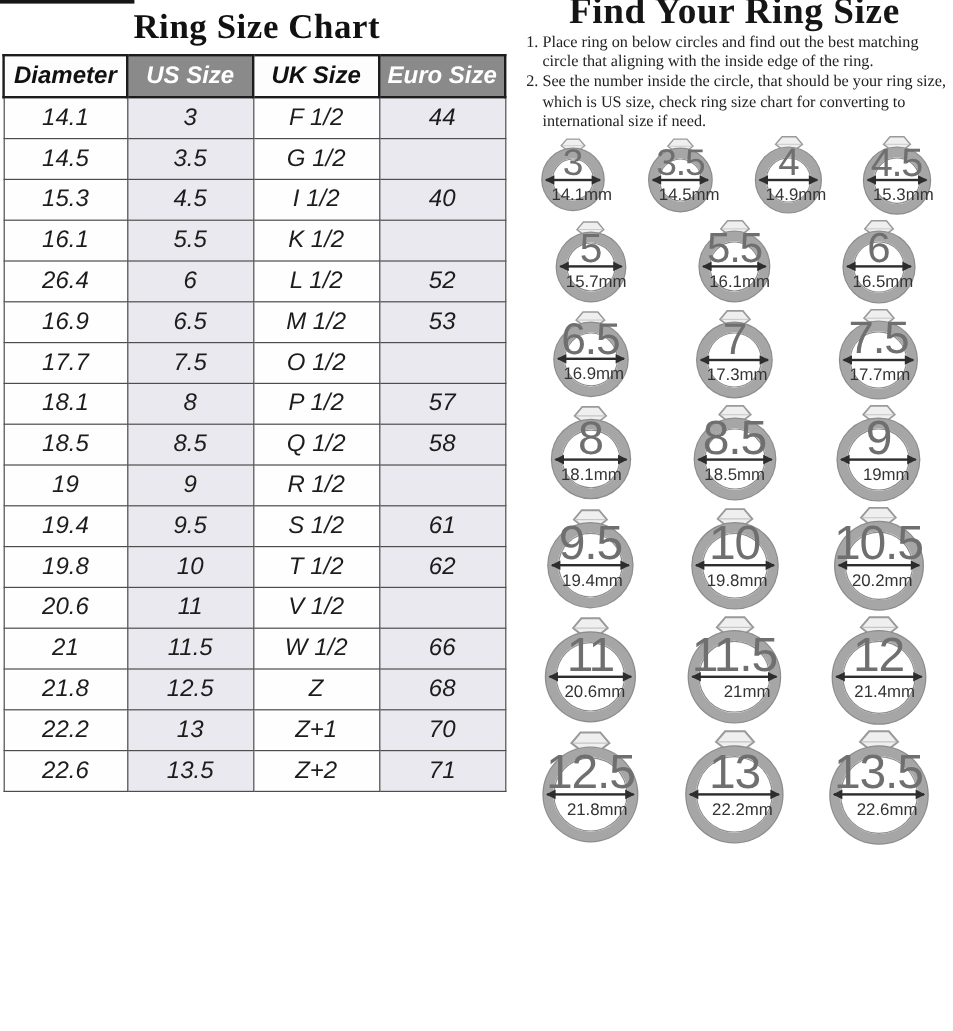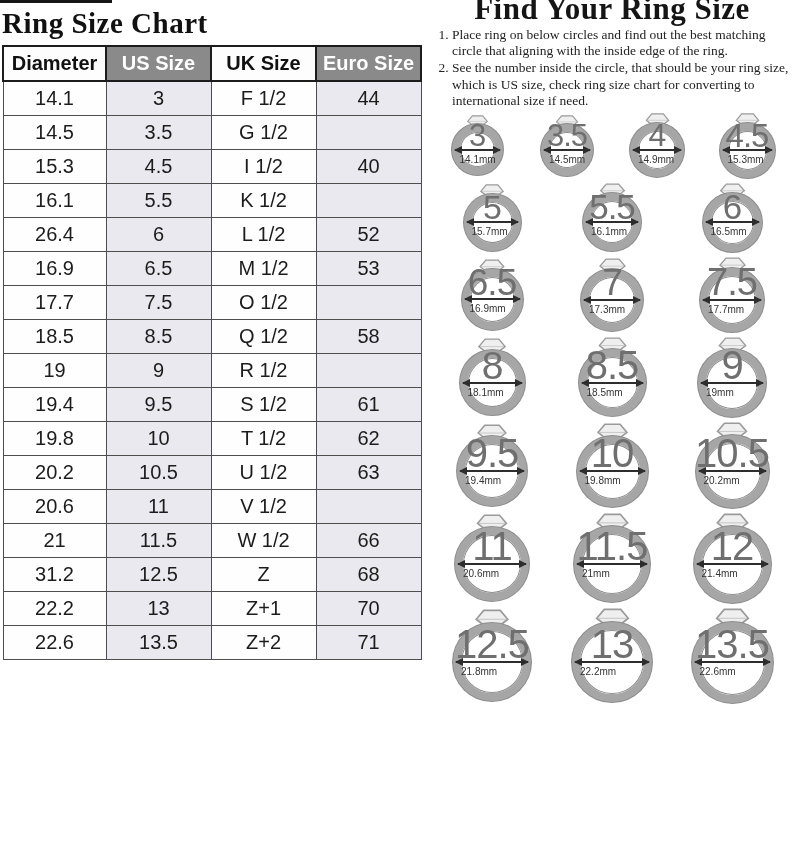--- a/index.html
+++ b/index.html
@@ -7,23 +7,23 @@
   body {
     width: 794px; height: 859px; overflow: hidden; position: relative;
     font-family: "Liberation Sans", sans-serif;
   }
   .artifact-strip { position: absolute; top: 0; left: 0; width: 112px; height: 3px; background: #161616; }
   .container { display: flex; width: 794px; }
   
   .left-panel { width: 430px; padding: 0 4px 0 2px; }
   .left-title {
     font-family: "Liberation Serif", serif; font-weight: 700; font-size: 29px;
-    color: #111; margin: 7px 0 5px 0; letter-spacing: 0.5px;
-  }
-  table.size-table { border-collapse: collapse; width: 418px; table-layout: fixed; }
+    color: #111; text-align: center; margin: 7px 0 5px 0; letter-spacing: 0.5px;
+  }
+  table.size-table { border-collapse: collapse; width: 418px; table-layout: fixed; font-style: italic; }
   .size-table th {
     border: 2px solid #1c1c1c; font-size: 20px; font-weight: 700; color: #111;
     background: #fdfdfd; padding: 5px 0; text-align: center;
   }
   .size-table th.gray { background: var(--header-gray); color: #fff; }
   .size-table td {
     border: 1px solid #4d4d4d; text-align: center; font-size: 20px; color: #1c1c1c;
     height: 34px; padding: 0; background: #fefefe;
   }
   .size-table td.shade { background: var(--column-shade); }
@@ -54,22 +54,22 @@
     letter-spacing: -1px; white-space: nowrap;
   }
   .arrow { position: absolute; top: calc(50% - 1px); left: -5px; right: -5px; border-top: 2px solid #2d2d2d; }
   .arrow::before, .arrow::after {
     content: ""; position: absolute; top: -5px; width: 0; height: 0;
     border-top: 4px solid transparent; border-bottom: 4px solid transparent;
   }
   .arrow::before { left: -1px; border-right: 8px solid #2d2d2d; }
   .arrow::after { right: -1px; border-left: 8px solid #2d2d2d; }
   .mm {
-    position: absolute; top: calc(50% + 4px); width: 100%; text-align: left;
-    font-size: 10px; color: #333; letter-spacing: 0;
+    position: absolute; top: calc(50% + 4px); width: 100%; text-align: right;
+    font-size: 14px; color: #333; letter-spacing: 0;
   }
 </style>
 </head>
 <body>
 
 <div class="artifact-strip"></div>
 
 <div class="container">
 
   <div class="left-panel">
@@ -126,20 +126,26 @@
             <td>M 1/2</td>
             <td class="shade">53</td>
           </tr>
           <tr>
             <td>17.7</td>
             <td class="shade">7.5</td>
             <td>O 1/2</td>
             <td class="shade"></td>
           </tr>
           <tr>
+            <td>18.1</td>
+            <td class="shade">8</td>
+            <td>P 1/2</td>
+            <td class="shade">57</td>
+          </tr>
+          <tr>
             <td>18.5</td>
             <td class="shade">8.5</td>
             <td>Q 1/2</td>
             <td class="shade">58</td>
           </tr>
           <tr>
             <td>19</td>
             <td class="shade">9</td>
             <td>R 1/2</td>
             <td class="shade"></td>
@@ -150,39 +156,33 @@
             <td>S 1/2</td>
             <td class="shade">61</td>
           </tr>
           <tr>
             <td>19.8</td>
             <td class="shade">10</td>
             <td>T 1/2</td>
             <td class="shade">62</td>
           </tr>
           <tr>
-            <td>20.2</td>
-            <td class="shade">10.5</td>
-            <td>U 1/2</td>
-            <td class="shade">63</td>
-          </tr>
-          <tr>
             <td>20.6</td>
             <td class="shade">11</td>
             <td>V 1/2</td>
             <td class="shade"></td>
           </tr>
           <tr>
             <td>21</td>
             <td class="shade">11.5</td>
             <td>W 1/2</td>
             <td class="shade">66</td>
           </tr>
           <tr>
-            <td>31.2</td>
+            <td>21.8</td>
             <td class="shade">12.5</td>
             <td>Z</td>
             <td class="shade">68</td>
           </tr>
           <tr>
             <td>22.2</td>
             <td class="shade">13</td>
             <td>Z+1</td>
             <td class="shade">70</td>
           </tr>

